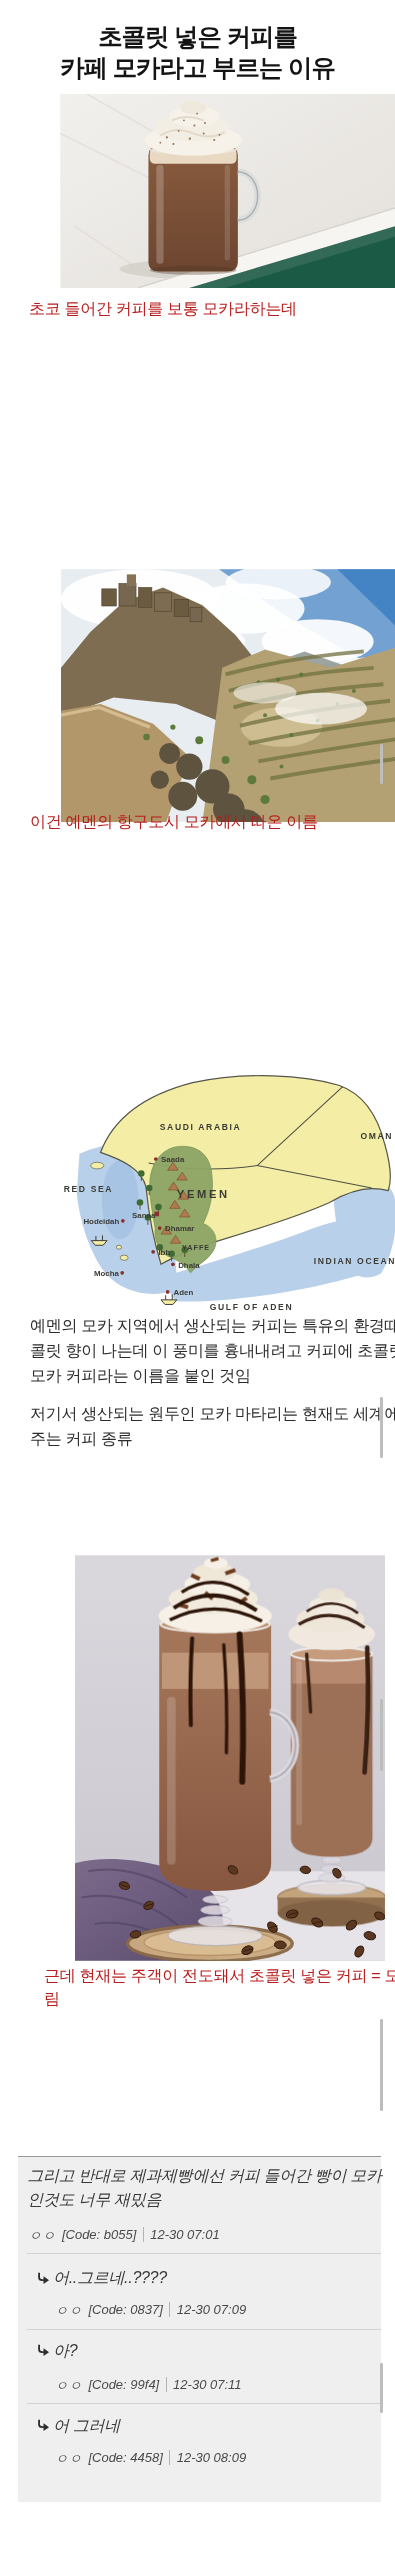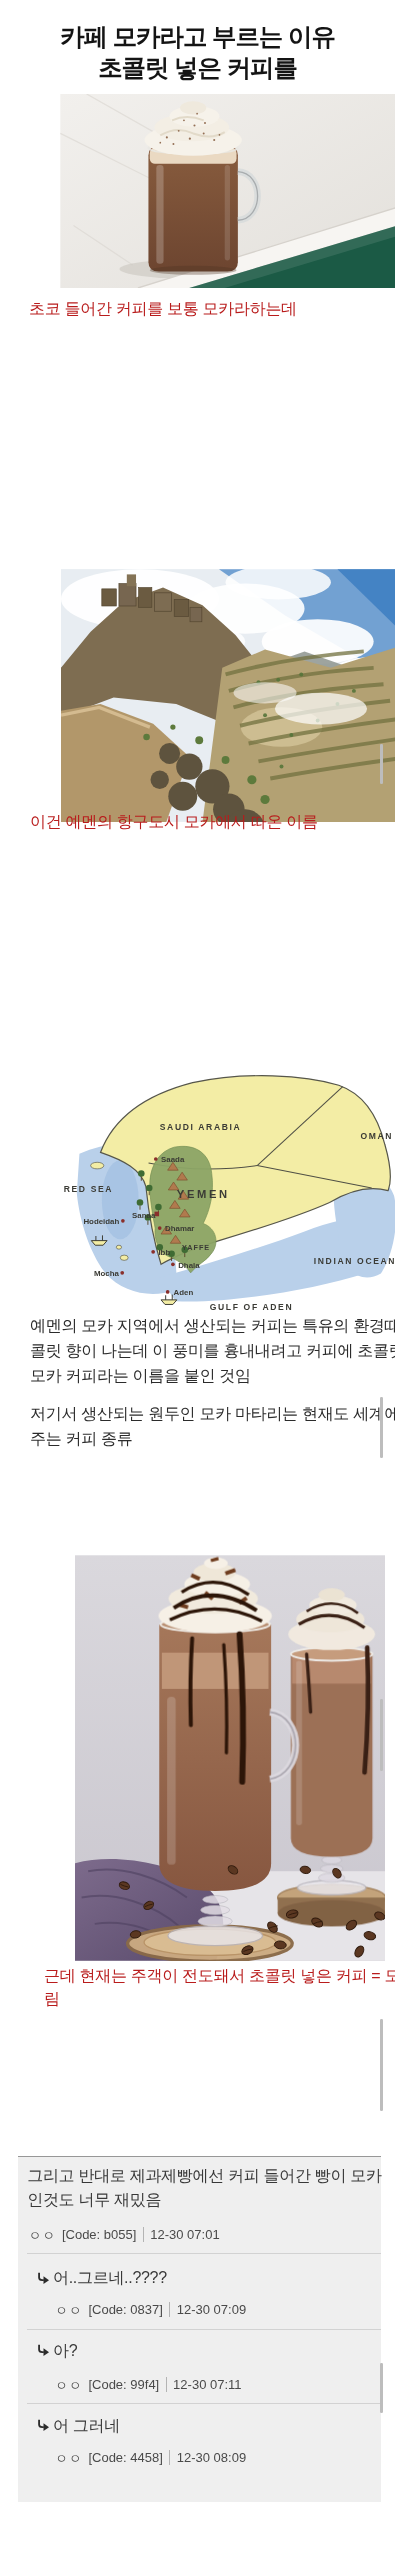--- a/index.html
+++ b/index.html
@@ -8,38 +8,38 @@
   .abs{position:absolute;}
   .title{left:0;top:21px;width:395px;text-align:center;font-size:24.4px;line-height:31px;
          font-weight:800;color:#141414;letter-spacing:-1px;}
   .cap{position:absolute;font-size:16px;color:#b91c1c;letter-spacing:-0.3px;white-space:nowrap;}
   .para{position:absolute;font-size:16px;color:#2b2b2b;letter-spacing:-0.3px;line-height:25px;}
   .para div{white-space:nowrap;}
   .figure{position:absolute;overflow:hidden;margin-left:31px;}
   .figure svg{display:block;}
   
   .cpanel{position:absolute;left:18px;top:2156px;width:363px;height:346px;background:#efefef;
-          border-top:1.3px solid #979797;box-sizing:border-box;}
+          border-top:1.3px solid #979797;box-sizing:border-box;font-style:italic;}
   .ctext{position:absolute;font-size:16px;color:#383838;letter-spacing:-0.3px;white-space:nowrap;}
   .cmeta{position:absolute;display:flex;align-items:flex-start;font-size:13px;color:#4a4a4a;height:17px;white-space:nowrap;}
   .cmeta .sep{width:0.7px;height:15px;background:#b4b4b4;margin:0 6.6px;}
   .cmeta .nm{margin-right:6px;letter-spacing:0.7px;}
   .cdiv{position:absolute;left:9.2px;width:354px;height:0.7px;background:#d2d2d2;}
   .rarrow{position:absolute;width:13px;height:12.5px;}
   
   .sb{position:absolute;left:380px;width:2.6px;background:#bdbdbd;border-radius:1.3px;}
 </style>
 </head>
 <body>
 
 <div class="canvas">
 
   <div class="abs title">
+    <div>초콜릿 넣은 커피를</div>
     <div>카페 모카라고 부르는 이유</div>
-    <div>초콜릿 넣은 커피를</div>
   </div>
 
   <div class="figure" style="left:29px;top:94px;width:338px;height:194px;">
     <svg width="338" height="194" viewBox="0 0 513 295">
       <defs>
         <linearGradient id="marble" x1="0" y1="0" x2="1" y2="1">
           <stop offset="0" stop-color="#f2f0ed"></stop>
             <stop offset="1" stop-color="#e3e0db"></stop>
         </linearGradient>
         <linearGradient id="coffee1" x1="0" y1="0" x2="0" y2="1">

